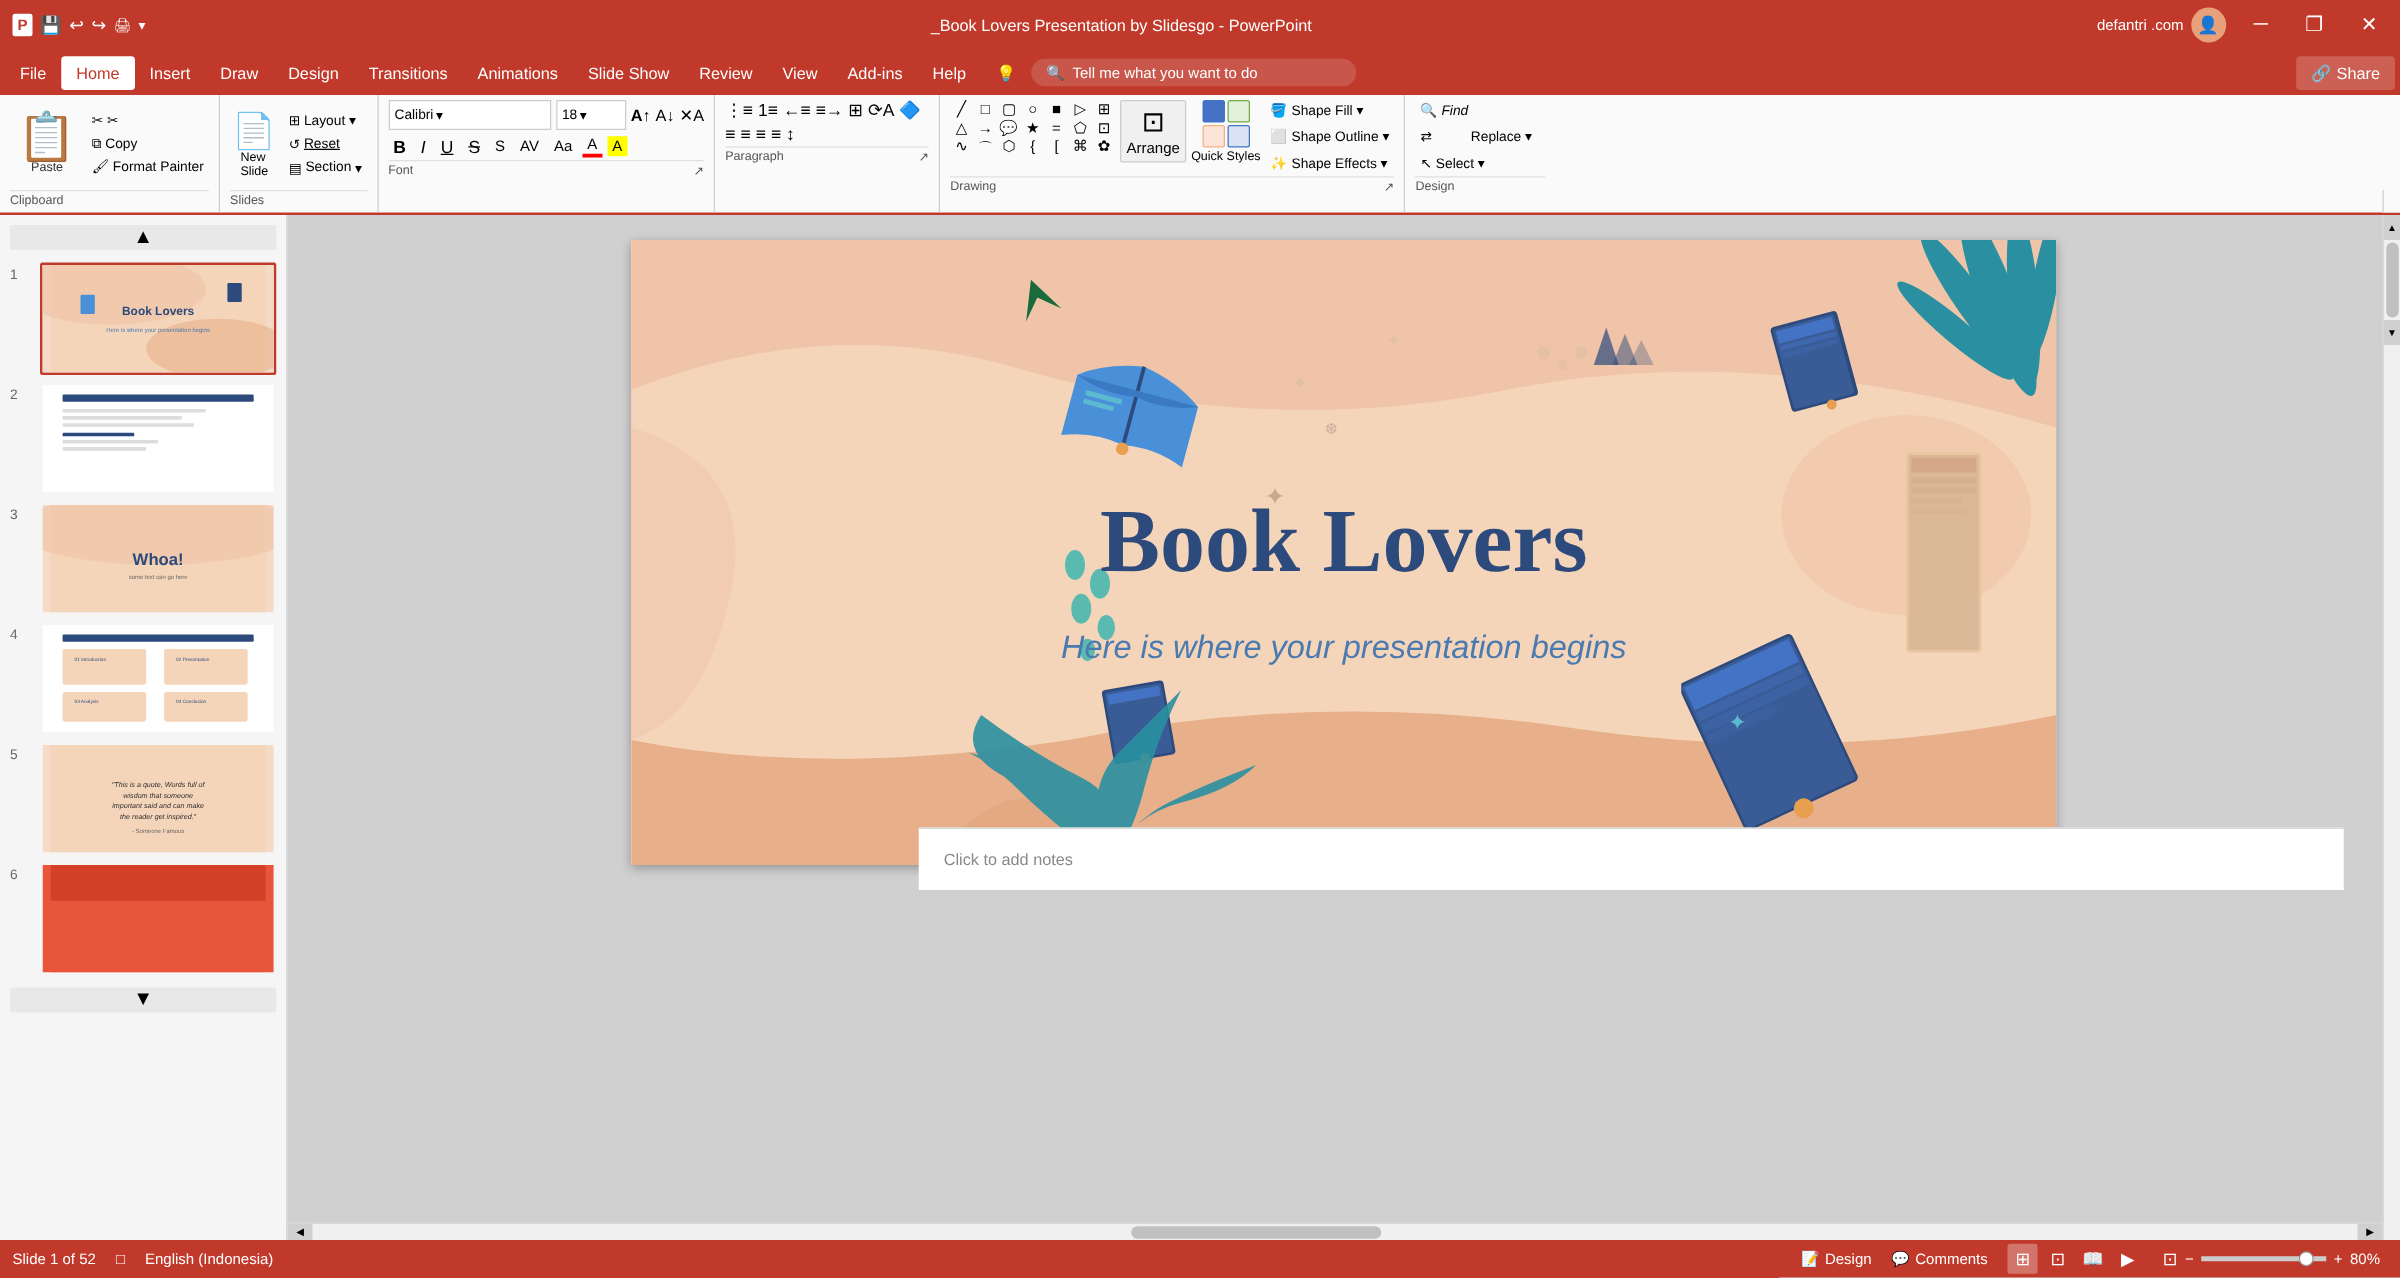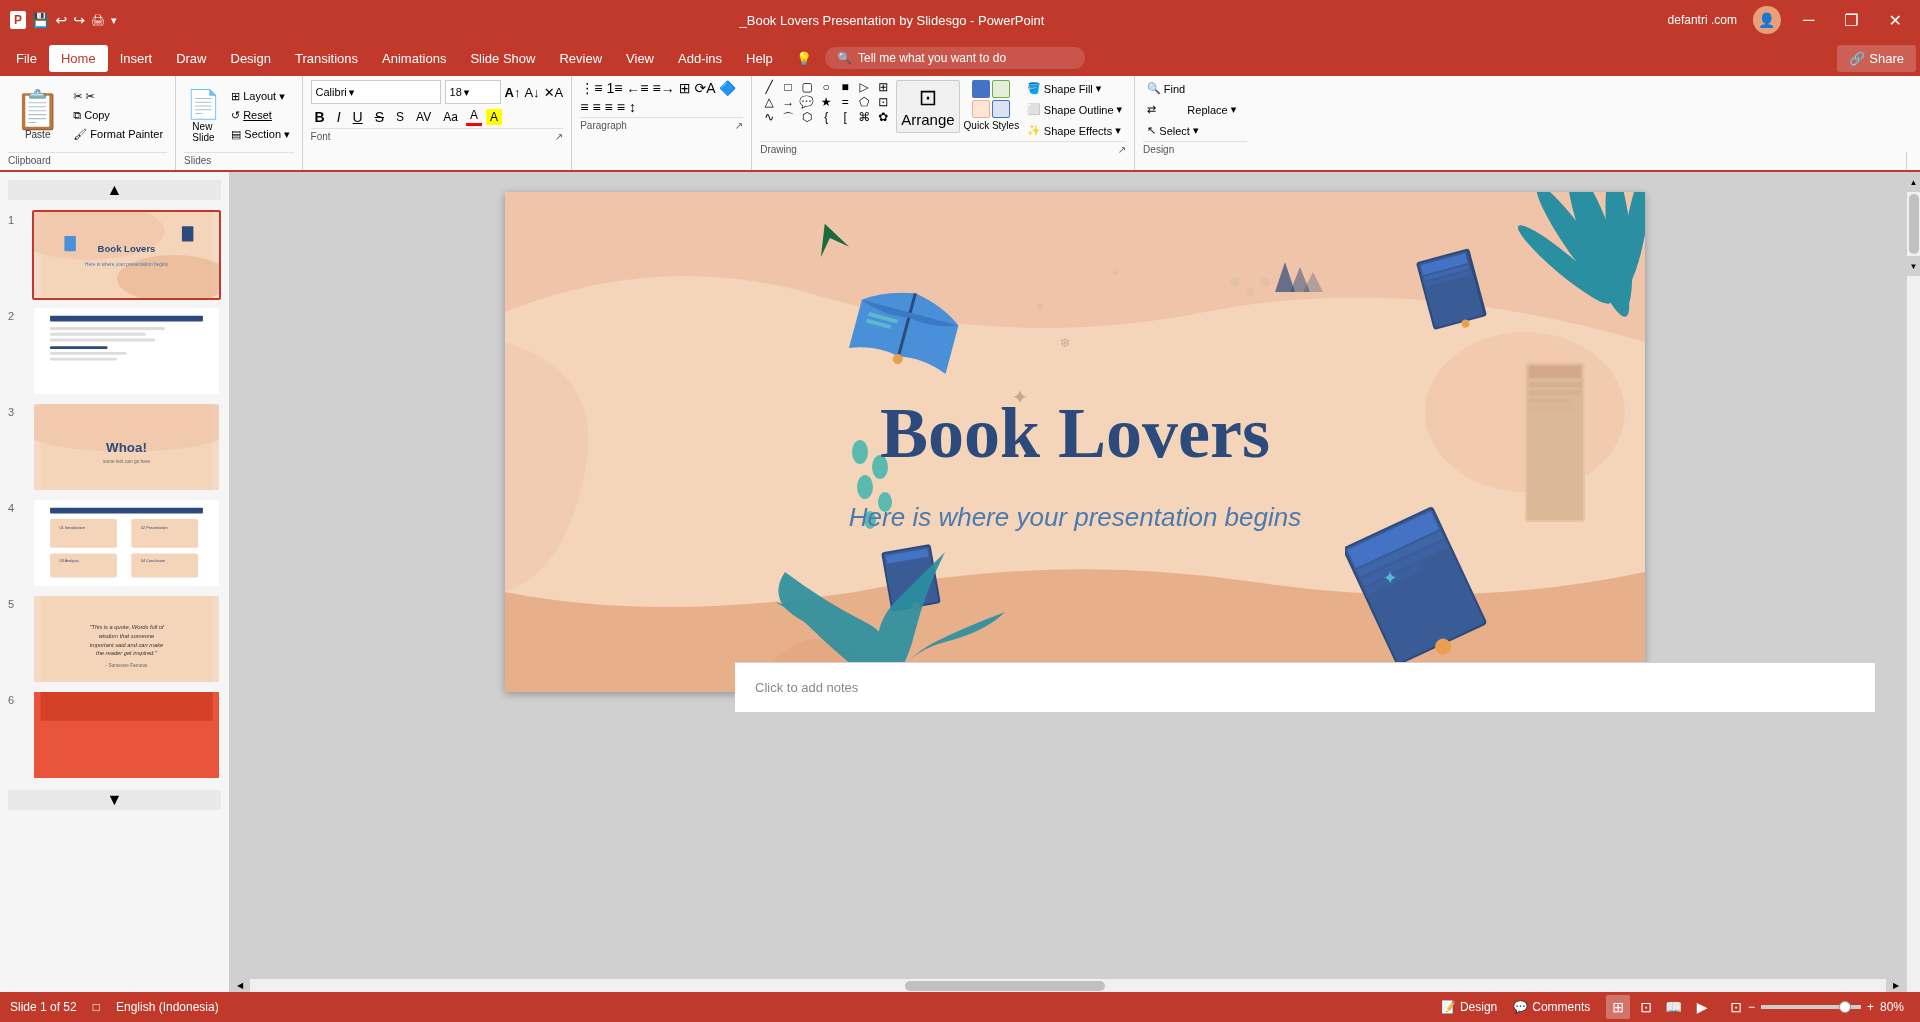--- a/index.html
+++ b/index.html
@@ -297,21 +297,21 @@
   <div id="title-bar-left">
     <span style="font-size:18px; background:white; color:#c0392b; padding:2px 4px; border-radius:2px; font-weight:bold; font-size:12px;">P</span>
     <span style="font-size:14px; cursor:pointer;">💾</span>
     <span style="font-size:14px; cursor:pointer;">↩</span>
     <span style="font-size:14px; cursor:pointer;">↪</span>
     <span style="font-size:11px; cursor:pointer;">🖨</span>
     <span style="font-size:11px; cursor:pointer;">▾</span>
   </div>
   <div id="title-bar-center">_Book Lovers Presentation by Slidesgo - PowerPoint</div>
   <div id="title-bar-right">
-    <span style="cursor:pointer; display:flex; align-items:center; gap:16px;">
+    <span style="cursor:pointer; display:flex; align-items:center; gap:6px;">
       <span>defantri .com</span>
       <span style="width:28px; height:28px; border-radius:50%; background:#e8a07a; display:inline-flex; align-items:center; justify-content:center; font-size:14px;">👤</span>
     </span>
     <span class="title-btn">─</span>
     <span class="title-btn">❐</span>
     <span class="title-btn">✕</span>
   </div>
 </div>
 
 <div id="menu-bar">
@@ -478,21 +478,21 @@
           <span style="cursor:pointer; font-size:12px; width:18px; text-align:center;">⬡</span>
           <span style="cursor:pointer; font-size:12px; width:18px; text-align:center;">{</span>
           <span style="cursor:pointer; font-size:12px; width:18px; text-align:center;">[</span>
           <span style="cursor:pointer; font-size:12px; width:18px; text-align:center;">⌘</span>
           <span style="cursor:pointer; font-size:12px; width:18px; text-align:center;">✿</span>
         </div>
       </div>
 
       <div style="display:flex; flex-direction:column; align-items:center; cursor:pointer; border: 1px solid #ccc; padding:4px; min-width:50px; background:#f0f0f0; border-radius:2px;">
         <span style="font-size:22px;">⊡</span>
-        <span style="font-size:15px;">Arrange</span>
+        <span style="font-size:12px;">Arrange</span>
       </div>
       <div style="display:flex; flex-direction:column; align-items:center; cursor:pointer; min-width:50px;">
         <div style="display:grid; grid-template-columns:1fr 1fr; gap:2px; margin-bottom:2px;">
           <div style="width:18px;height:18px;background:#4472c4;border-radius:2px;"></div>
           <div style="width:18px;height:18px;background:#e2efda;border:1px solid #70ad47;border-radius:2px;"></div>
           <div style="width:18px;height:18px;background:#fce4d6;border:1px solid #f4b183;border-radius:2px;"></div>
           <div style="width:18px;height:18px;background:#dae3f3;border:1px solid #4472c4;border-radius:2px;"></div>
         </div>
         <span style="font-size:10px;">Quick
 Styles</span>
@@ -519,21 +519,21 @@
     <div style="font-size:10px; color:#555; border-top:1px solid #e0e0e0; padding-top:2px; margin-top:2px; width:100%; display:flex; justify-content:space-between;">
       <span>Drawing</span>
       <span style="cursor:pointer;">↗</span>
     </div>
   </div>
 
   <div class="ribbon-group" style="padding: 4px 8px; min-width: 120px; border-right:none;">
     <div style="display:flex; gap:4px; flex-direction:column;">
       <div class="small-ribbon-btn">
         <span>🔍</span>
-        <span style="font-size:11px;">Find</span>
+        <span style="font-size:11px;font-style:italic;">Find</span>
       </div>
       <div class="small-ribbon-btn">
         <span>⇄</span>
         <span style="font-size:11px;padding-left:28px;">Replace</span>
         <span>▾</span>
       </div>
       <div class="small-ribbon-btn">
         <span>↖</span>
         <span style="font-size:11px;">Select</span>
         <span>▾</span>

